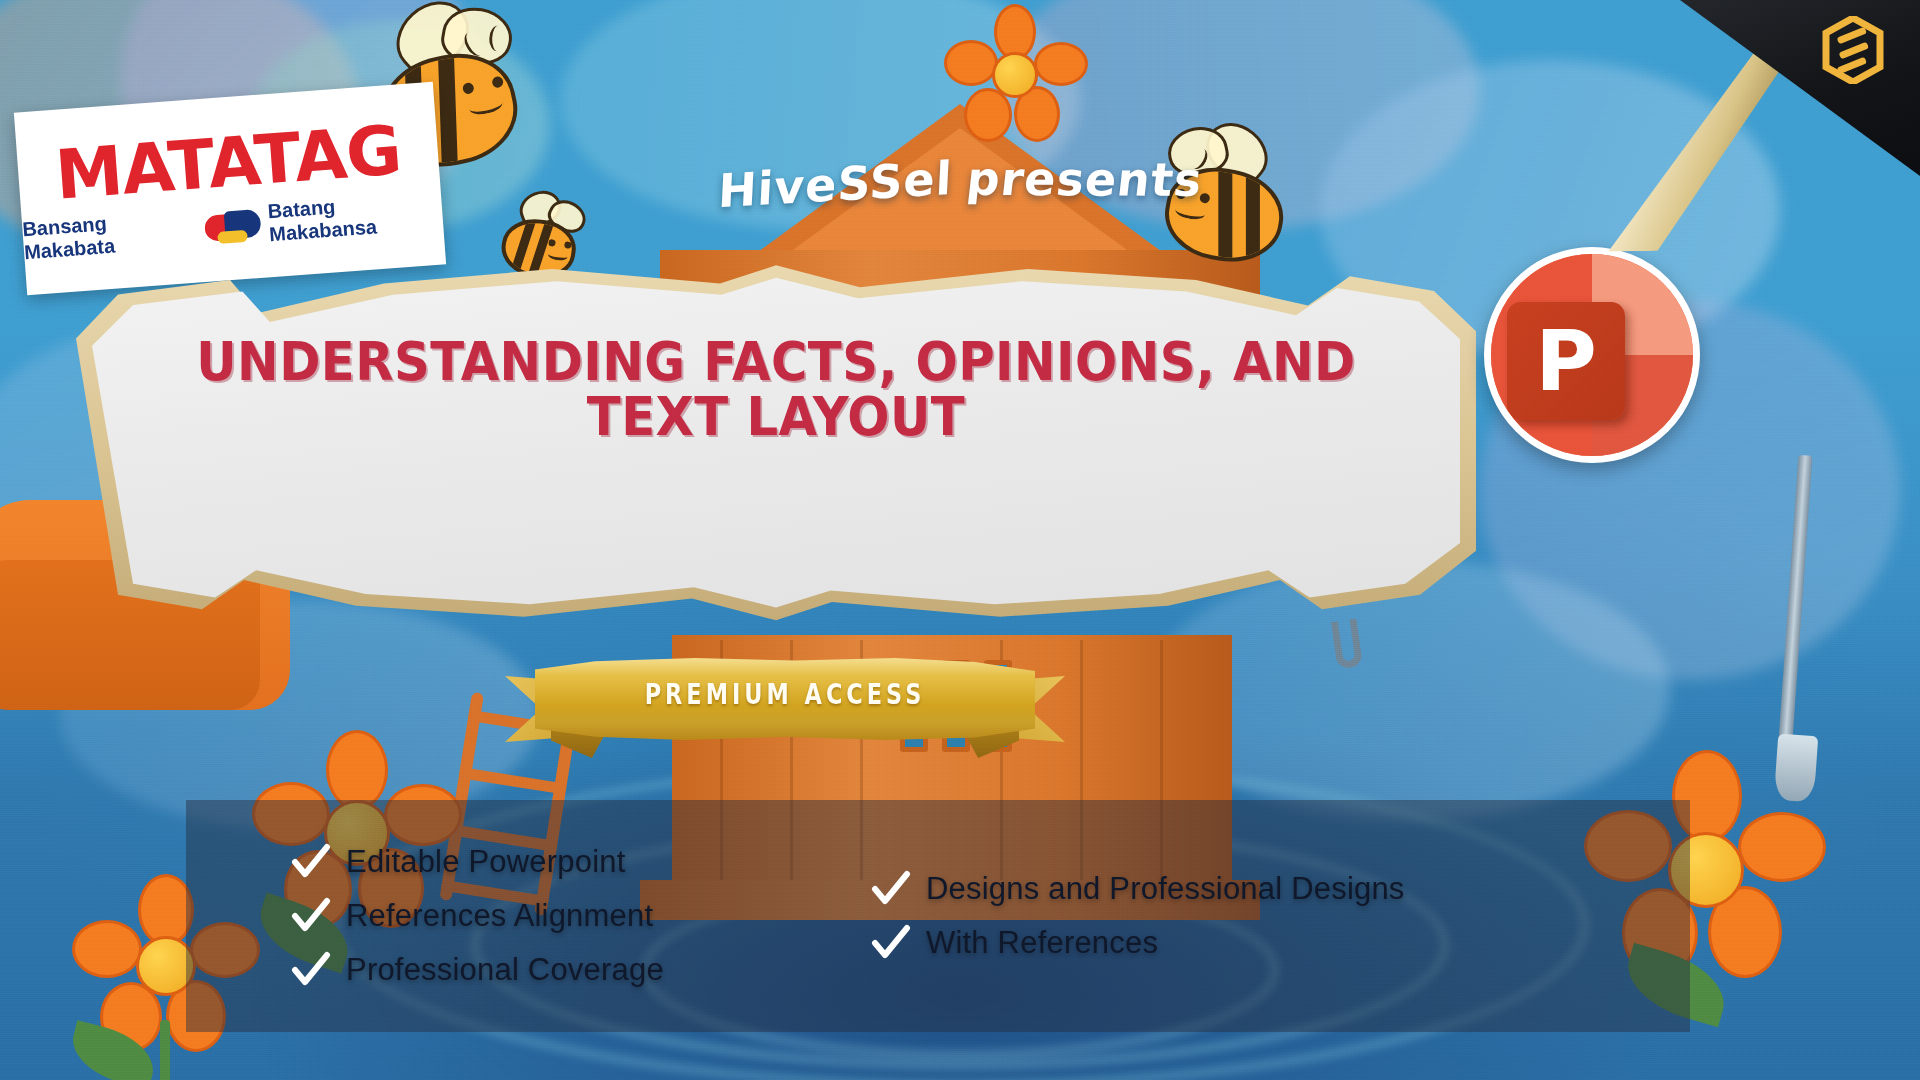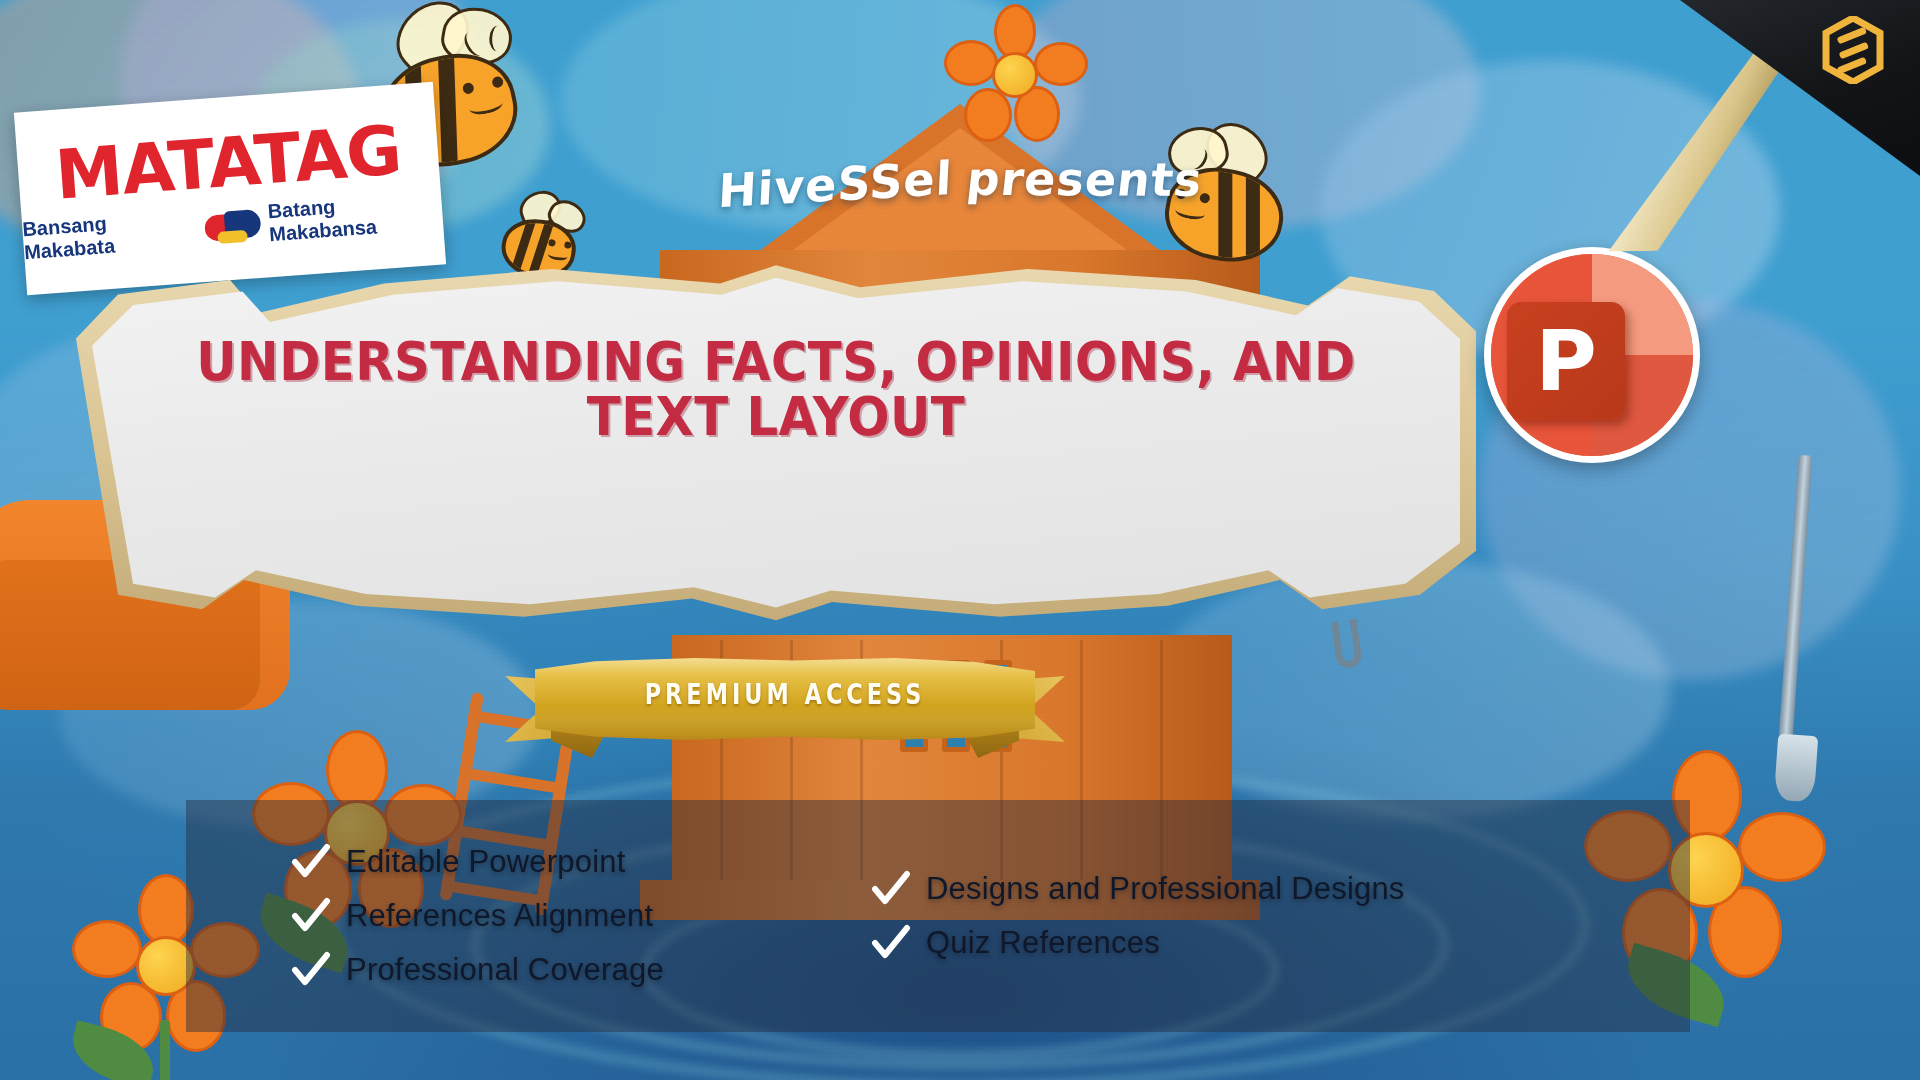--- a/index.html
+++ b/index.html
@@ -424,21 +424,21 @@
             </svg>
         </span>
         <span class="ftext">Designs and Professional Designs</span>
       </div>
       <div class="frow">
         <span class="check">
           <svg width="42" height="42" viewBox="0 0 42 42">
               <path d="M5 21 L15 33 L37 6" stroke="#ffffff" stroke-width="6" fill="none" stroke-linecap="round" stroke-linejoin="round"></path>
             </svg>
         </span>
-        <span class="ftext">Quiz References</span>
+        <span class="ftext">With References</span>
       </div>
     </div>
   </div>
 
   <div class="curl-gold"></div>
   <div class="curl-black"></div>
   <div class="hive-logo">
     <svg width="62" height="68" viewBox="0 0 62 68">
       <path d="M31 2 L58 17 L58 51 L31 66 L4 51 L4 17 Z" fill="none" stroke="#F0B43C" stroke-width="7"></path>
       <rect x="15" y="16" width="30" height="7" rx="3" fill="#F0B43C" transform="rotate(-22 30 20)"></rect>

